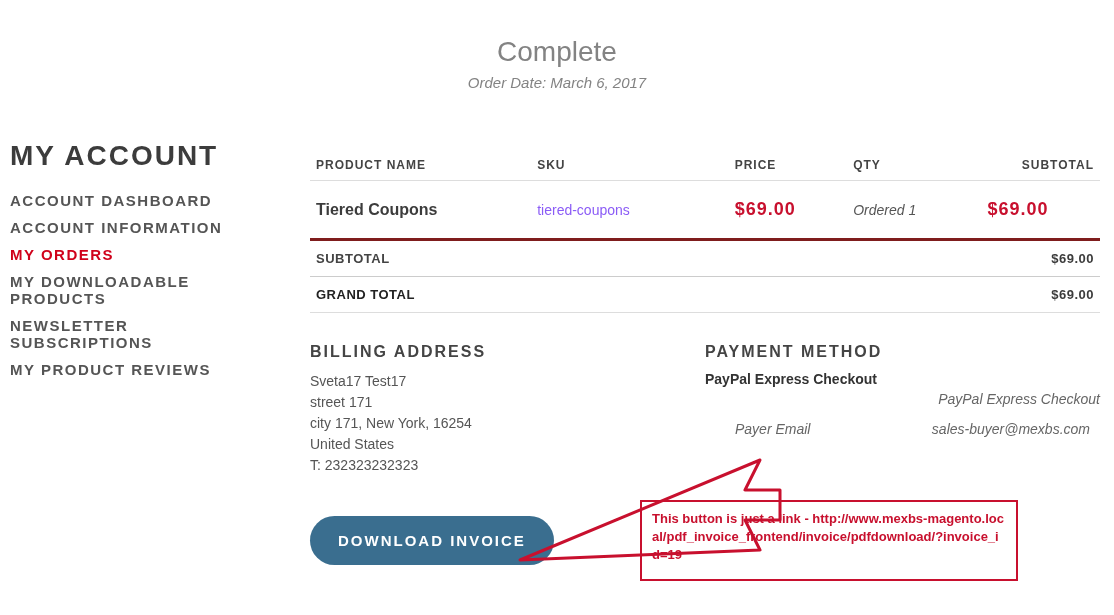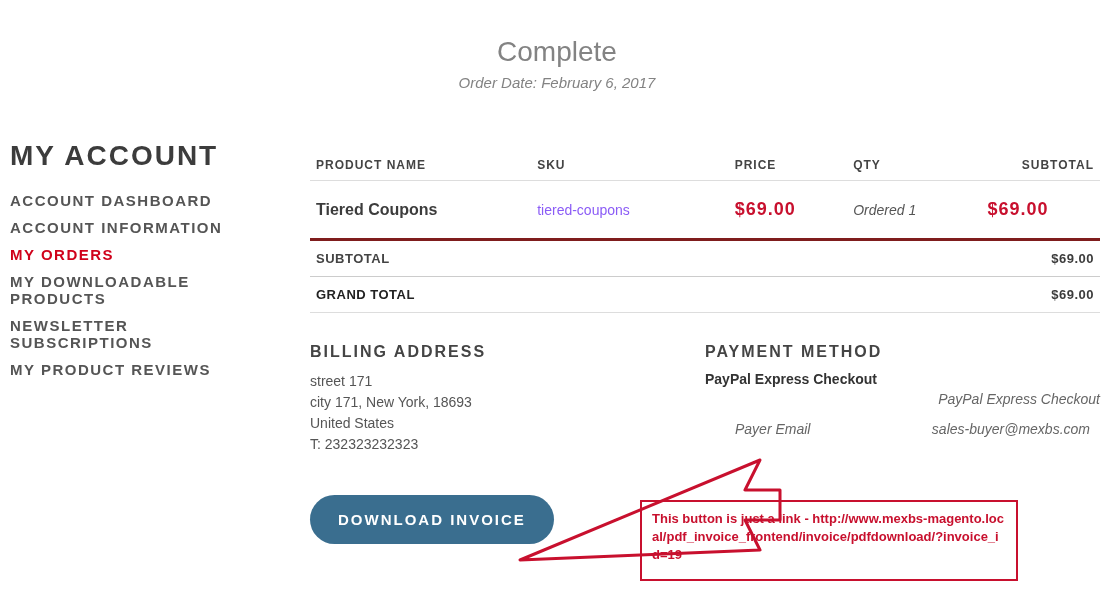--- a/index.html
+++ b/index.html
@@ -88,21 +88,21 @@
     position:absolute; left:640px; top:500px; width:378px; padding:8px 10px 14px;
     border:2px solid #c8102e; font-size:13px; color:#c8102e; font-weight:700;
     line-height:1.4; word-break:break-all; font-family:Arial,sans-serif;
   }
 </style>
 </head>
 <body>
 
 <div class="order-header">
   <div class="order-status">Complete</div>
-  <div class="order-date">Order Date: February 6, 2017</div>
+  <div class="order-date">Order Date: March 6, 2017</div>
 </div>
 
 <div class="sidebar">
   <div class="sidebar-title">MY ACCOUNT</div>
   <div class="sidebar-item">ACCOUNT DASHBOARD</div>
   <div class="sidebar-item">ACCOUNT INFORMATION</div>
   <div class="sidebar-item active">MY ORDERS</div>
   <div class="sidebar-item">MY DOWNLOADABLE PRODUCTS</div>
   <div class="sidebar-item">NEWSLETTER SUBSCRIPTIONS</div>
   <div class="sidebar-item">MY PRODUCT REVIEWS</div>
@@ -139,22 +139,23 @@
     </tr>
     <tr>
           <td colspan="5" class="hr3"></td>
         </tr>
   </tbody>
     </table>
 
   <div class="info">
     <div class="info-col">
       <div class="info-title">BILLING ADDRESS</div>
+      <div class="addr-line">Sveta17 Test17</div>
       <div class="addr-line">street 171</div>
-      <div class="addr-line">city 171, New York, 18693</div>
+      <div class="addr-line">city 171, New York, 16254</div>
       <div class="addr-line">United States</div>
       <div class="addr-line">T: 232323232323</div>
     </div>
     <div class="info-col">
       <div class="info-title">PAYMENT METHOD</div>
       <div class="pay-name">PayPal Express Checkout</div>
       <div class="pay-sub">PayPal Express Checkout</div>
       <div class="pay-row">
         <span>Payer Email</span>
         <span>sales-buyer@mexbs.com</span>

